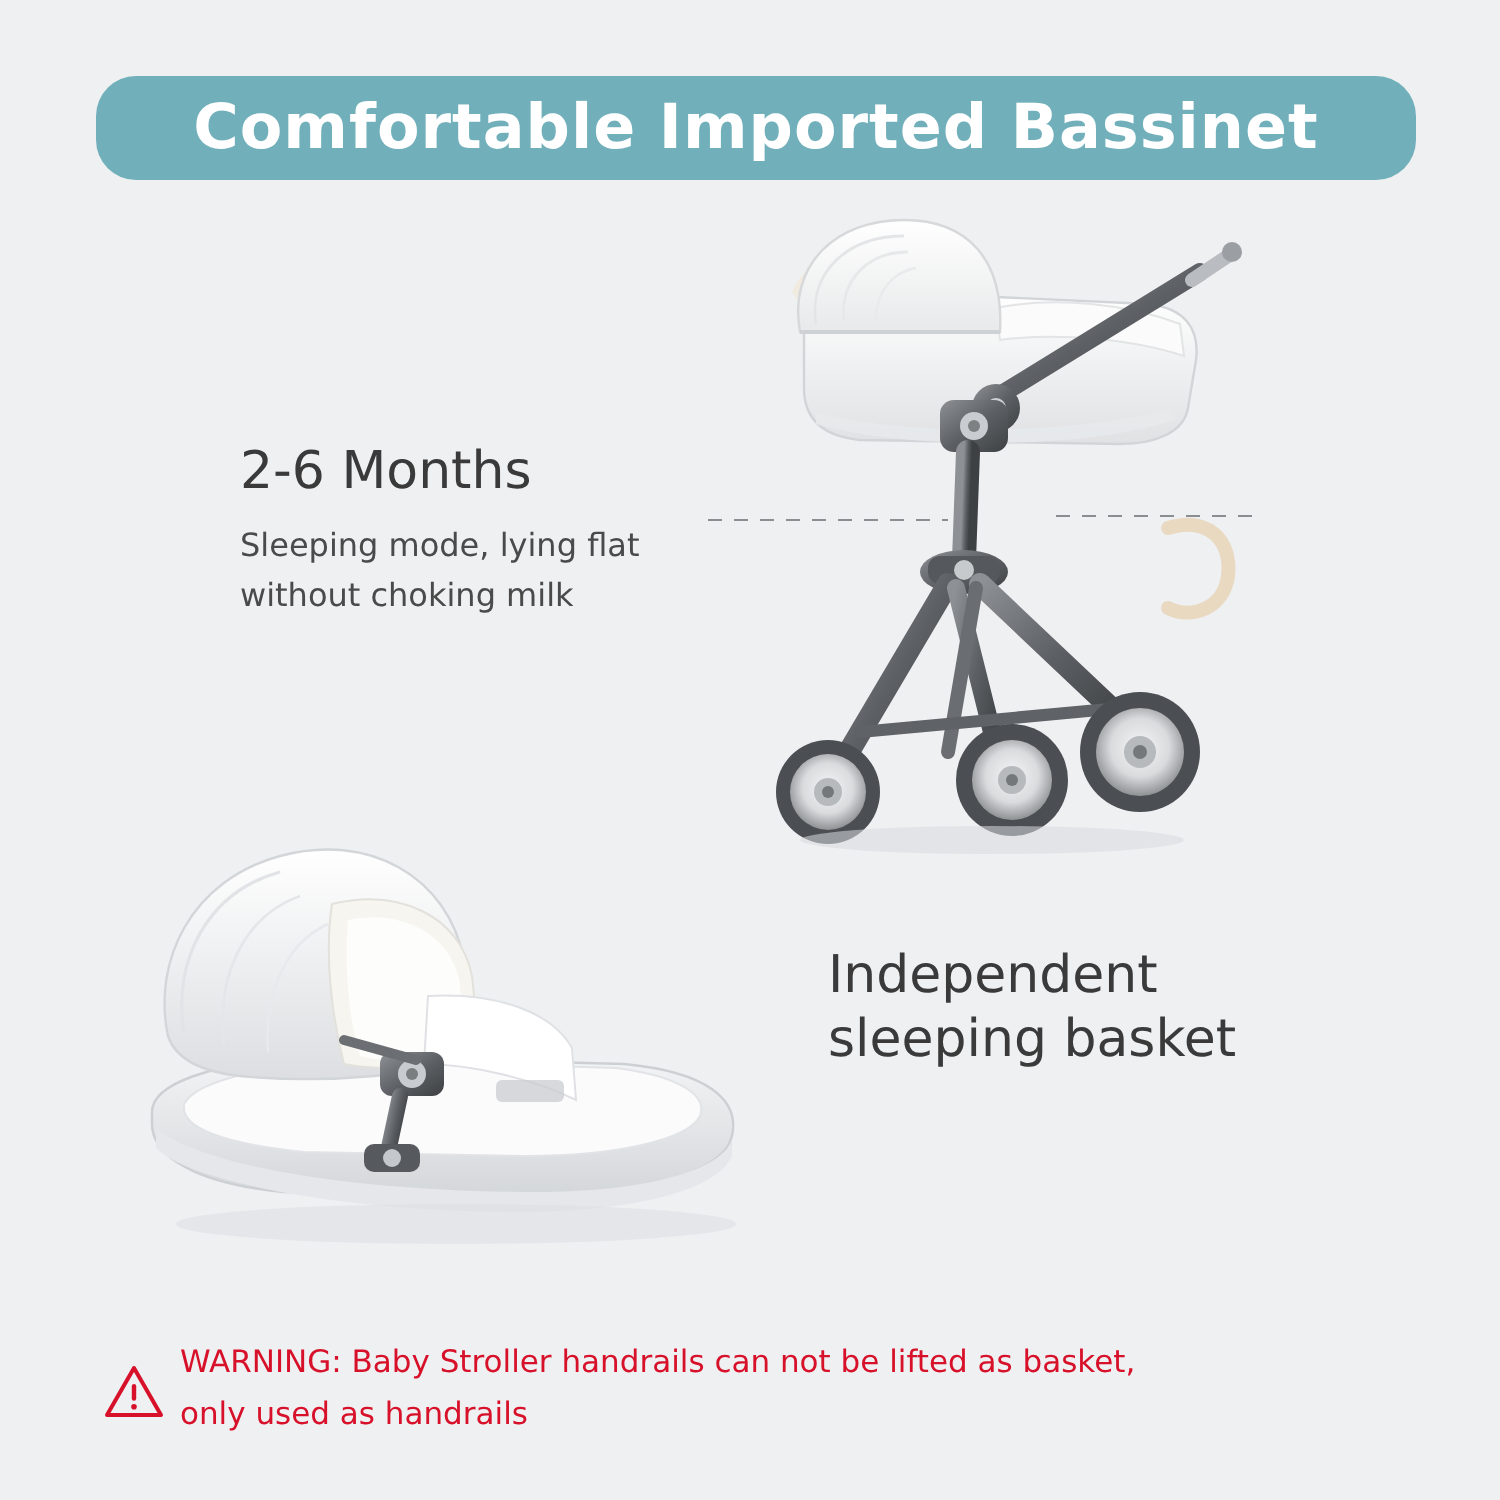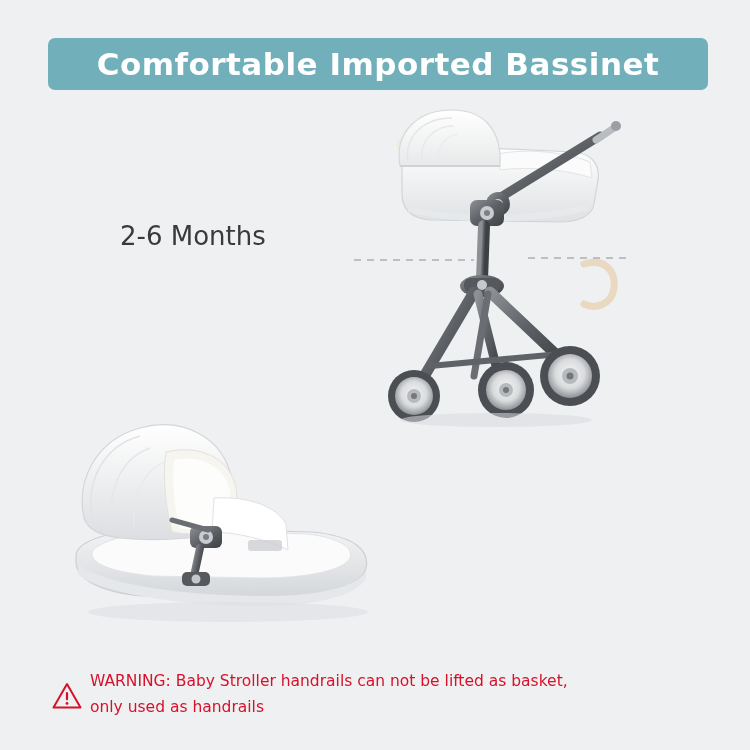--- a/index.html
+++ b/index.html
@@ -16,21 +16,21 @@
   }
 
   
   .banner {
     position: absolute;
     left: 48px;
     top: 38px;
     width: 660px;
     height: 52px;
     background: #71b0bb;
-    border-radius: 7px;
+    border-radius: 20px;
     display: flex;
     align-items: center;
     justify-content: center;
   }
   .banner-title {
     color: #ffffff;
     font-size: 31px;
     font-weight: bold;
     letter-spacing: 0.5px;
     white-space: nowrap;
@@ -186,20 +186,22 @@
       <circle cx="192" cy="268" r="8" fill="#b7babd"></circle>
       <circle cx="192" cy="268" r="3.5" fill="#75787b"></circle>
     </g>
 
     <ellipse cx="118" cy="312" rx="96" ry="7" fill="#d8dade" opacity=".55"></ellipse>
   </svg>
 </div>
 
 <div class="block" id="block-months">
   <div class="block-heading">2-6 Months</div>
+  <div class="block-body">Sleeping mode, lying flat
+without choking milk</div>
 </div>
 
 <div class="photo" id="photo-bassinet">
   <svg width="330" height="240" viewBox="0 0 330 240">
     <defs>
       <linearGradient id="bHood" x1="0" y1="0" x2="0" y2="1">
         <stop offset="0%" stop-color="#ffffff"></stop>
         <stop offset="100%" stop-color="#e6e8ea"></stop>
       </linearGradient>
       <linearGradient id="bBody" x1="0" y1="0" x2="0" y2="1">
@@ -241,20 +243,22 @@
     <path d="M138 148 L132 176" stroke="url(#bFrame)" stroke-width="8" stroke-linecap="round"></path>
     <rect x="120" y="172" width="28" height="14" rx="5" fill="#56595d"></rect>
     <circle cx="134" cy="179" r="4.5" fill="#c4c7cb"></circle>
     <path d="M110 120 L146 130" stroke="#6b6e72" stroke-width="5" stroke-linecap="round"></path>
 
     <ellipse cx="166" cy="212" rx="140" ry="10" fill="#dcdee2" opacity=".55"></ellipse>
   </svg>
 </div>
 
 <div class="block" id="block-basket">
+  <div class="block-heading">Independent
+sleeping basket</div>
 </div>
 
 <div class="warning">
   <svg class="warn-icon" viewBox="0 0 30 27">
     <path d="M15 2 L28.5 25.5 L1.5 25.5 Z" fill="none" stroke="#d8112a" stroke-width="2" stroke-linejoin="round"></path>
     <rect x="13.9" y="10" width="2.2" height="8.4" rx="1.1" fill="#d8112a"></rect>
     <circle cx="15" cy="21.4" r="1.4" fill="#d8112a"></circle>
   </svg>
   <div class="warn-text">WARNING: Baby Stroller handrails can not be lifted as basket,
 only used as handrails</div>

